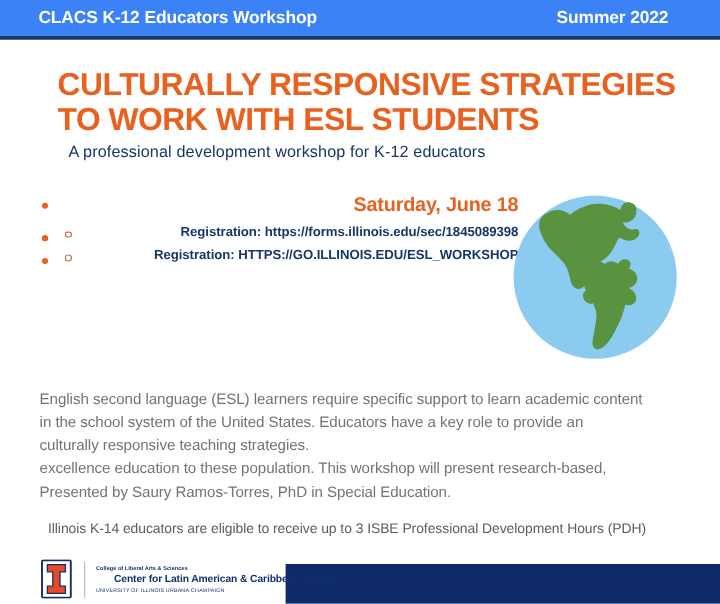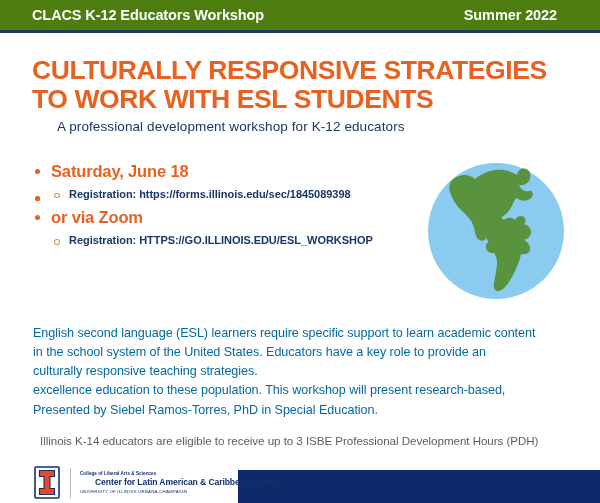--- a/index.html
+++ b/index.html
@@ -14,21 +14,21 @@
     font-family: "Liberation Sans", sans-serif;
     position: relative;
   }
 
   
   .header-bar {
     position: absolute;
     left: 0; top: 0;
     width: 600px;
     height: 33px;
-    background: #4d7c0f;
+    background: #3b82f6;
     border-bottom: 3px solid #1b3a5c;
     box-sizing: border-box;
     display: flex;
     align-items: center;
   }
   .header-title {
     position: absolute;
     left: 32px;
     color: #ffffff;
     font-size: 14.5px;
@@ -42,21 +42,21 @@
     color: #ffffff;
     font-size: 14.5px;
     font-weight: bold;
     letter-spacing: -0.1px;
     white-space: nowrap;
   }
 
   
   .main-title {
     position: absolute;
-    left: 32px;
+    left: 48px;
     top: 56px;
     width: 500px;
     color: #e8611f;
     font-size: 26.5px;
     font-weight: bold;
     line-height: 1.1;
     letter-spacing: -0.4px;
     text-transform: uppercase;
   }
   .main-title .tl {
@@ -78,20 +78,21 @@
 
   
   .bullet-list {
     position: absolute;
     left: 32px;
     top: 158px;
     width: 400px;
     margin: 0;
     padding: 0;
     list-style: none;
+    text-align: right;
   }
   .bullet-item {
     position: relative;
     padding-left: 19px;
     color: #e8611f;
     font-size: 16.5px;
     font-weight: bold;
     line-height: 1.63;
     letter-spacing: -0.15px;
     white-space: nowrap;
@@ -135,21 +136,21 @@
     width: 146px;
     height: 143px;
   }
 
   
   .body-copy {
     position: absolute;
     left: 33px;
     top: 324px;
     width: 540px;
-    color: #0369a1;
+    color: #737373;
     font-size: 12.6px;
     line-height: 1.52;
     letter-spacing: -0.05px;
   }
   .body-copy p {
     margin: 0;
   }
   .presenter-line {
     margin-top: 2px;
   }
@@ -244,21 +245,20 @@
   </li>
   <li class="bullet-item">
     <span class="dot"></span>
   </li>
   <li class="subbullet">
     <span class="ring"></span>
     <span>Registration: https://forms.illinois.edu/sec/1845089398</span>
   </li>
   <li class="bullet-item">
     <span class="dot"></span>
-    <span>or via Zoom</span>
   </li>
   <li class="subbullet">
     <span class="ring"></span>
     <span>Registration: HTTPS://GO.ILLINOIS.EDU/ESL_WORKSHOP</span>
   </li>
 </ul>
 
 <svg class="globe" viewBox="0 0 146 143">
   <ellipse cx="71" cy="72" rx="68" ry="68" fill="#8ccbf0"></ellipse>
   <path fill="#5a9340" d="M30 19
@@ -296,21 +296,21 @@
     C 62 82, 60 75, 61 70
     C 62 65, 65 63, 68 62 Z"></path>
   <path fill="#5a9340" d="M62 84 C 66 82, 70 84, 71 88 C 72 92, 69 95, 66 94 C 62 93, 59 88, 62 84 Z"></path>
 </svg>
 
 <div class="body-copy">
   <p>English second language (ESL) learners require specific support to learn academic content</p>
   <p>in the school system of the United States. Educators have a key role to provide an</p>
   <p>culturally responsive teaching strategies.</p>
   <p>excellence education to these population. This workshop will present research-based,</p>
-  <p class="presenter-line">Presented by Siebel Ramos-Torres, PhD in Special Education.</p>
+  <p class="presenter-line">Presented by Saury Ramos-Torres, PhD in Special Education.</p>
 </div>
 
 <div class="pdh-note">Illinois K-14 educators are eligible to receive up to 3 ISBE Professional Development Hours (PDH)</div>
 
 <div class="footer-bar"></div>
 
 <div class="footer-logo-block">
   <svg class="block-i" viewBox="0 0 26 33">
     <rect x="1" y="1" width="24" height="31" fill="none" stroke="#13306b" stroke-width="1.6" rx="1"></rect>
     <path fill="#e84a27" stroke="#13306b" stroke-width="1.1" d="M5.5 4.5 H20.5 V10.5 H16 V22.5 H20.5 V28.5 H5.5 V22.5 H10 V10.5 H5.5 Z"></path>

